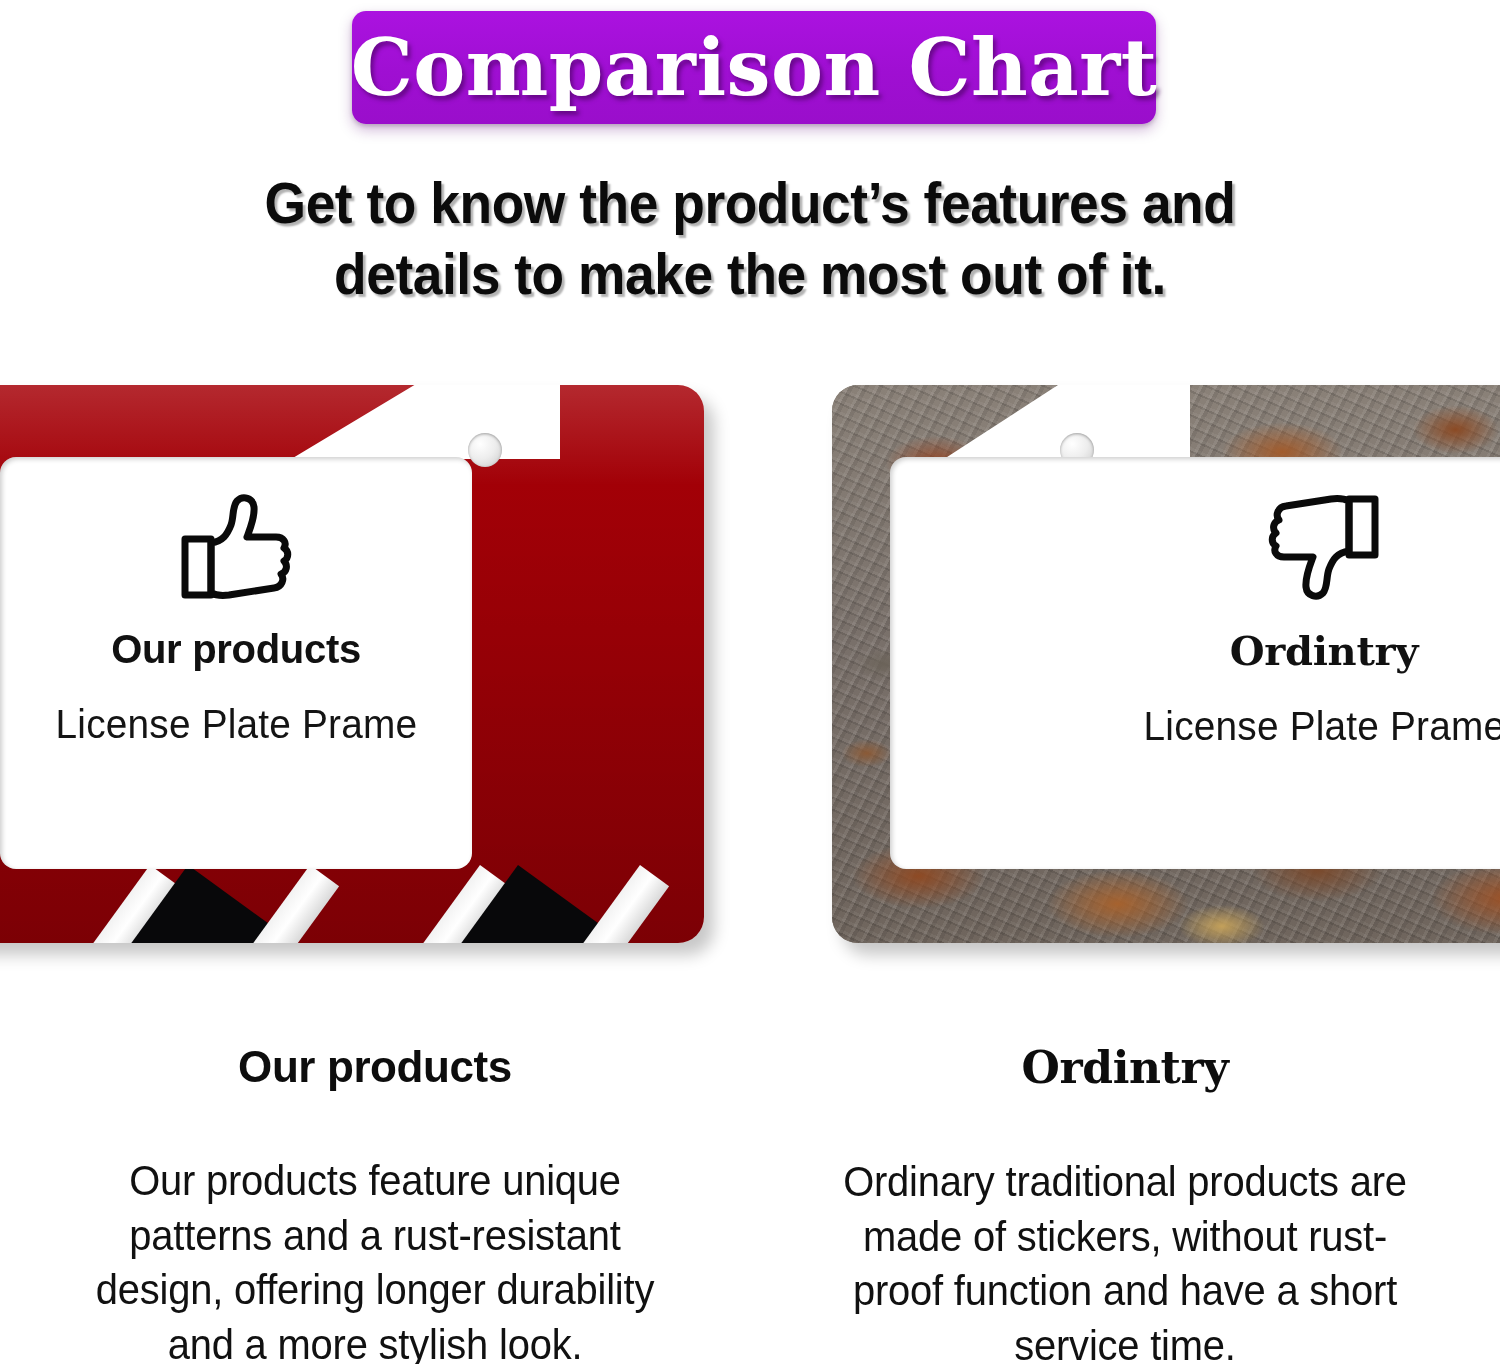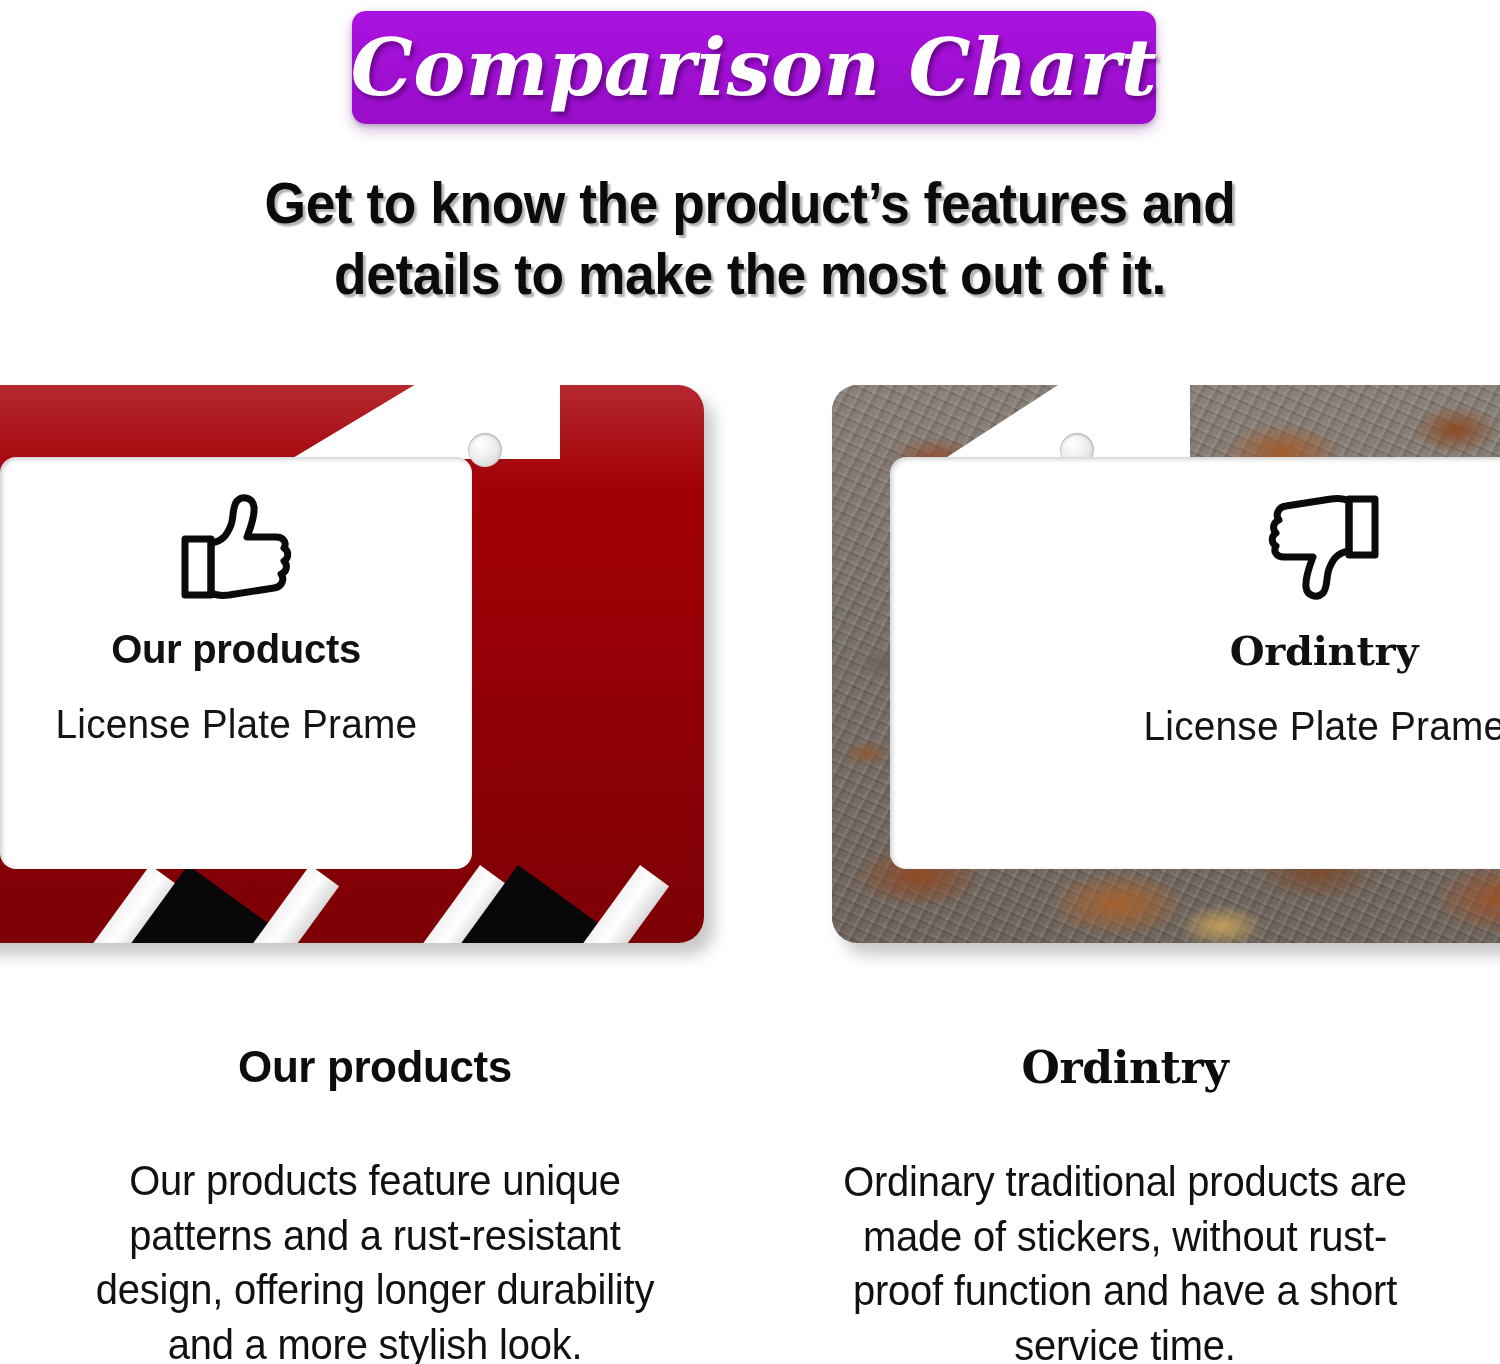--- a/index.html
+++ b/index.html
@@ -17,21 +17,20 @@
     border-radius:14px;
     box-shadow:0 6px 14px rgba(90,0,120,.28), 0 2px 4px rgba(0,0,0,.18);
     display:flex;align-items:center;justify-content:center;
   }
   .banner-title{
     font-family:"DejaVu Serif","Liberation Serif",serif;
     font-weight:700;font-size:78px;line-height:1;color:#ffffff;
     letter-spacing:.5px;
     text-shadow:3px 4px 4px rgba(60,0,80,.55);
     white-space:nowrap;
-    font-style:italic;
   }
   .subtitle{
     position:absolute;left:0;top:168px;width:1500px;
     text-align:center;color:#0b0b0b;
     font-family:"Liberation Sans",sans-serif;
     font-weight:700;font-size:58px;line-height:1.22;
     letter-spacing:-.5px;
     transform:scaleX(.92);transform-origin:center top;
     text-shadow:3px 3px 2px rgba(0,0,0,.30);
   }

